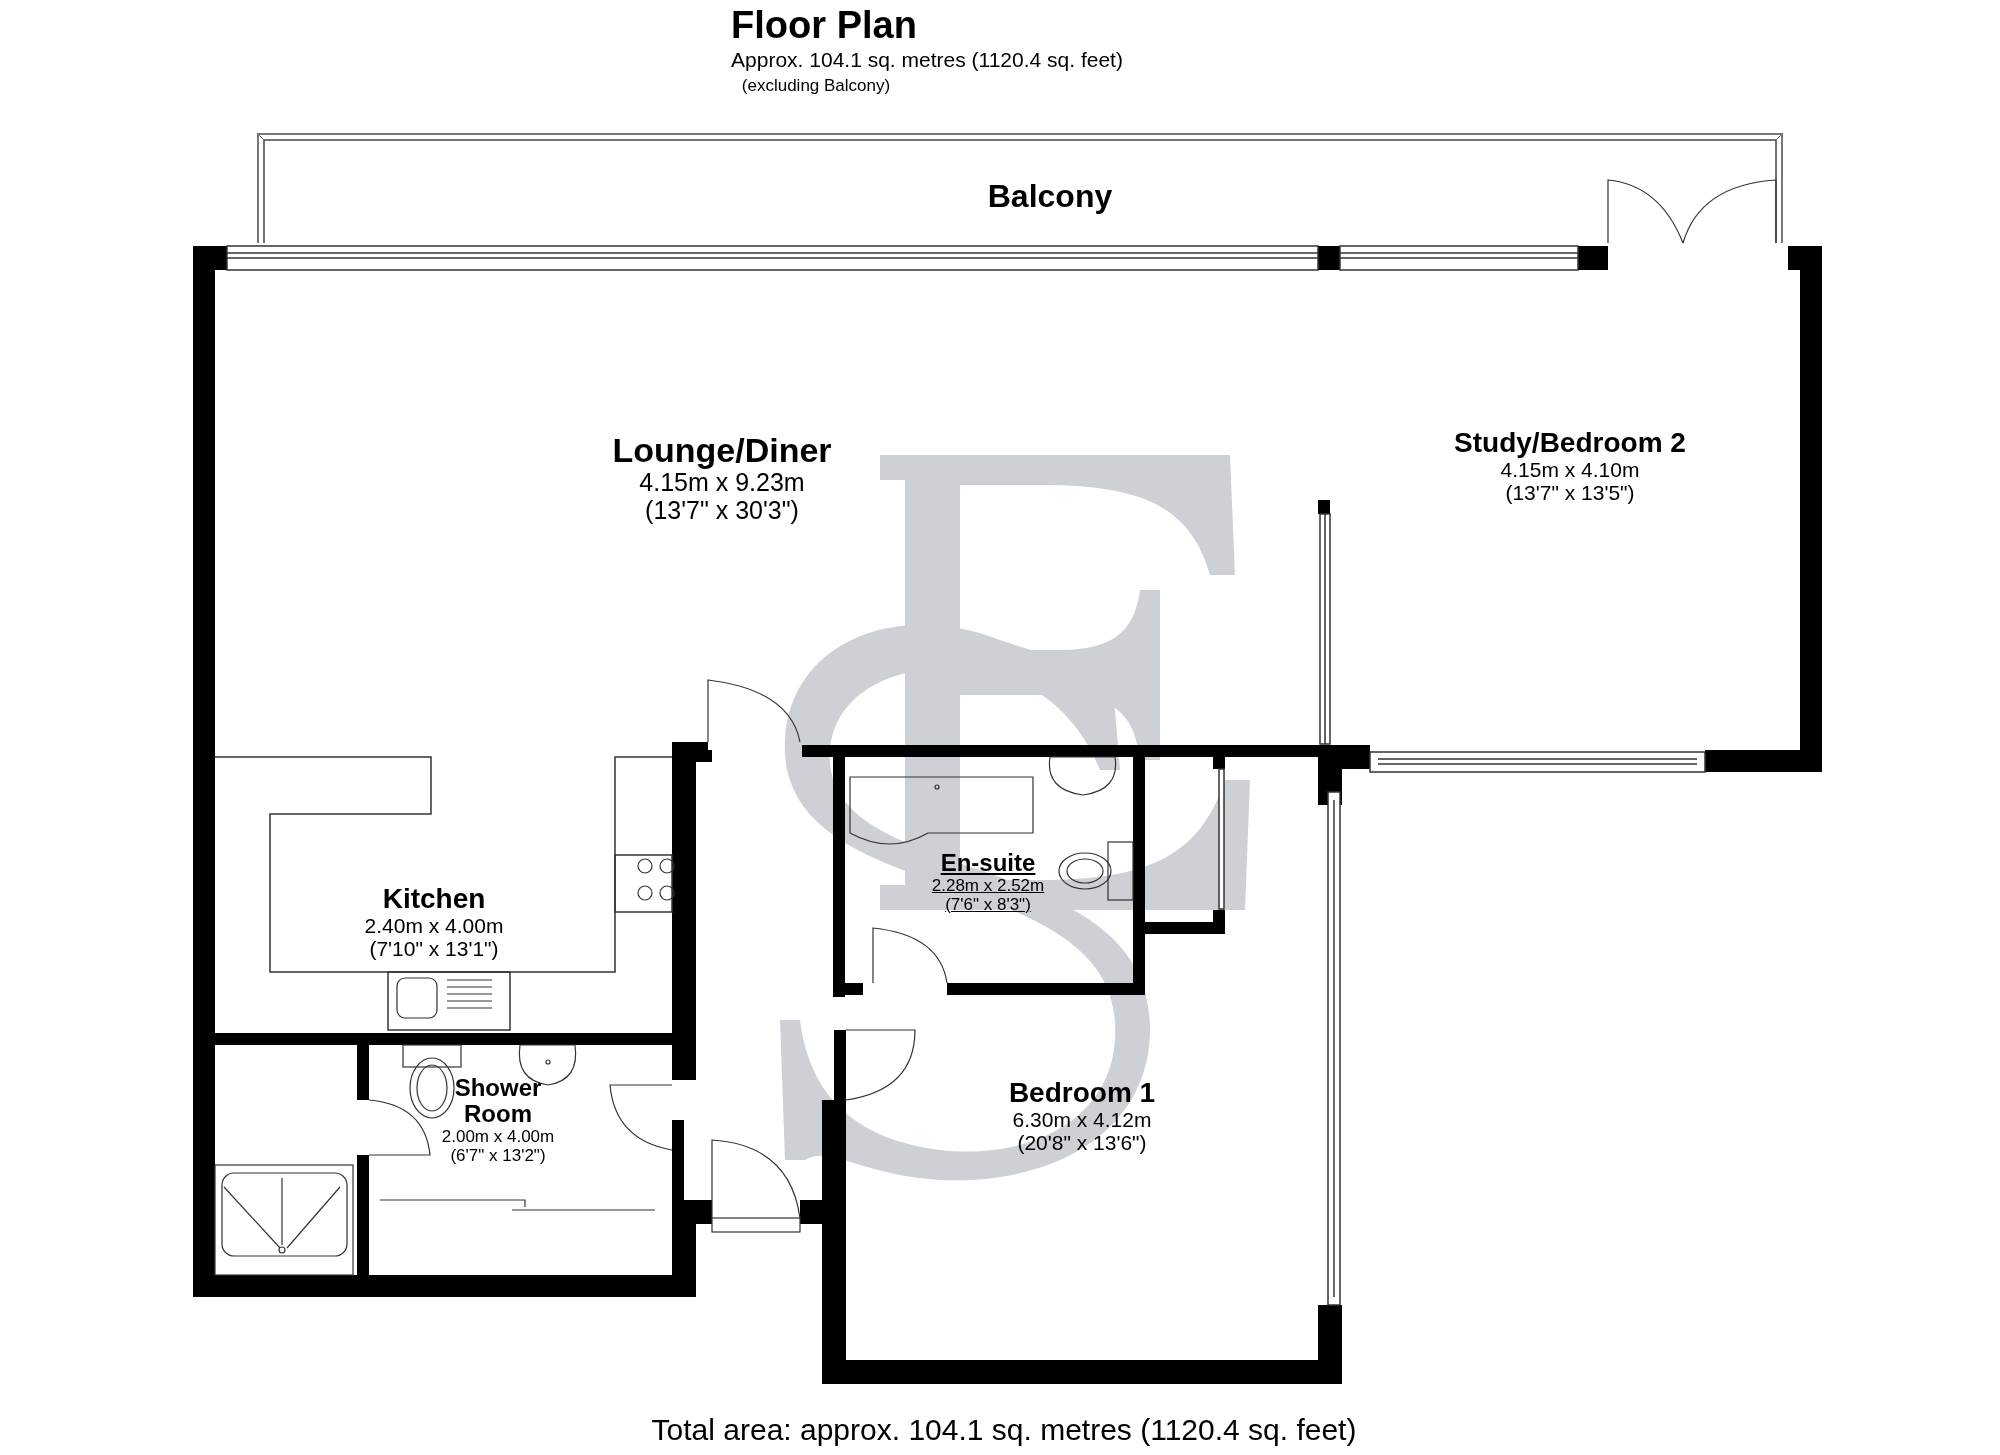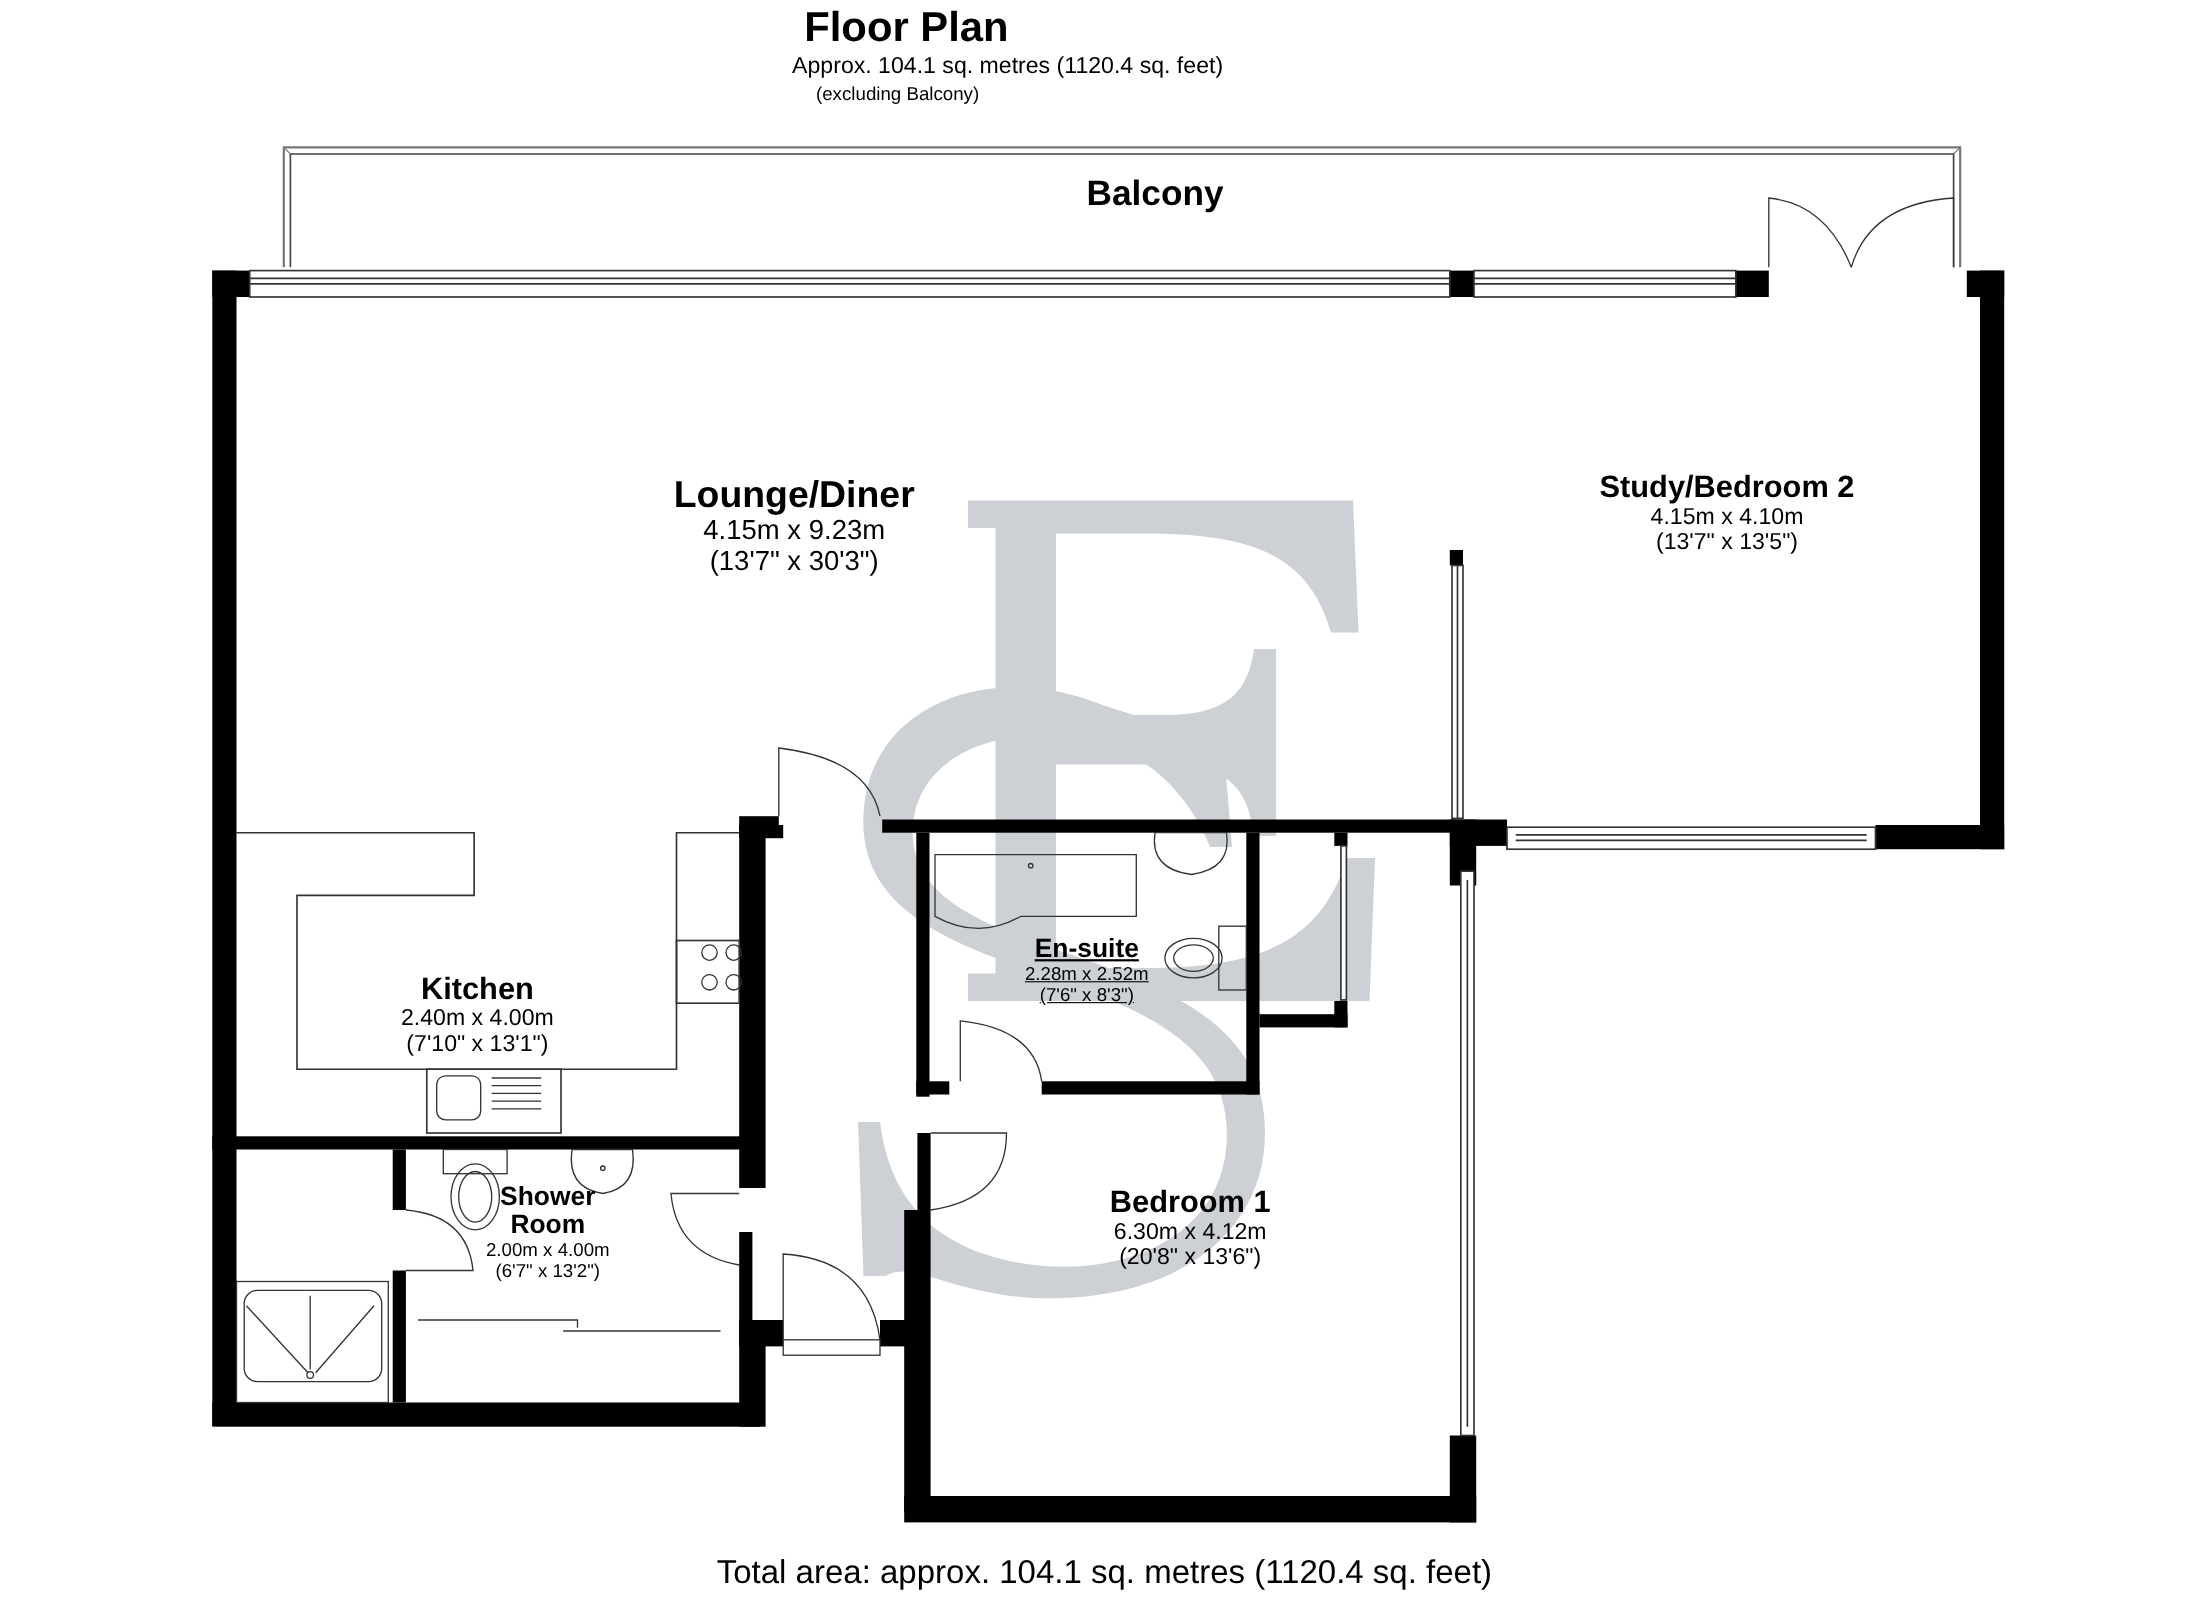--- a/index.html
+++ b/index.html
@@ -1,34 +1,34 @@
 <!DOCTYPE html>
 <html><head>
   <meta charset="utf-8">
   <style>
     html, body { margin: 0; padding: 0; background: #ffffff; }
     body { width: 2000px; height: 1455px; position: relative; overflow: hidden;
            font-family: "Liberation Sans", "DejaVu Sans", sans-serif; color: #000; }
     .title { position: absolute; top: 2px; left: 0; width: 1648px; text-align: center;
              font-weight: bold; font-size: 38px; line-height: 46px; }
-    .subtitle { position: absolute; top: 48px; left: 4px; width: 1824px; text-align: center;
+    .subtitle { position: absolute; top: 48px; left: 15px; width: 1824px; text-align: center;
                 font-size: 21px; line-height: 24px; }
     .note { position: absolute; top: 76px; left: 0; width: 1632px; text-align: center;
             font-size: 17px; line-height: 20px; }
     svg.plan { position: absolute; left: 0; top: 0; }
     .label { position: absolute; text-align: center; transform: translateX(-50%); white-space: nowrap; }
     .label .name { font-weight: bold; display: block; }
     .label .dim { display: block; }
     .lbl-lg .name { font-size: 34px; line-height: 36px; }
     .lbl-lg .dim  { font-size: 25px; line-height: 28px; }
     .lbl-md .name { font-size: 28px; line-height: 30px; }
     .lbl-md .dim  { font-size: 21px; line-height: 23px; }
     .lbl-sm .name { font-size: 24px; line-height: 26px; }
     .lbl-sm .dim  { font-size: 17px; line-height: 19px; }
-    .balcony-label { position: absolute; left: 1050px; top: 157px; transform: translateX(-50%);
+    .balcony-label { position: absolute; left: 1050px; top: 178px; transform: translateX(-50%);
                      font-weight: bold; font-size: 32px; }
     .footer { position: absolute; left: 4px; top: 1412px; width: 2000px; text-align: center;
               font-size: 30px; line-height: 36px; }
   </style>
 </head>
 <body>
 
 <div class="title">Floor Plan</div>
 <div class="subtitle">Approx. 104.1 sq. metres (1120.4 sq. feet)</div>
 <div class="note">(excluding Balcony)</div>

